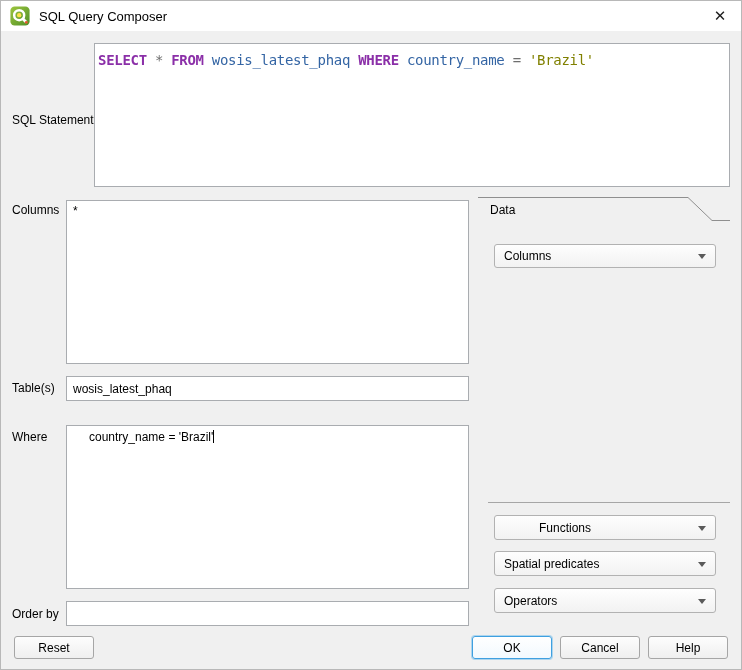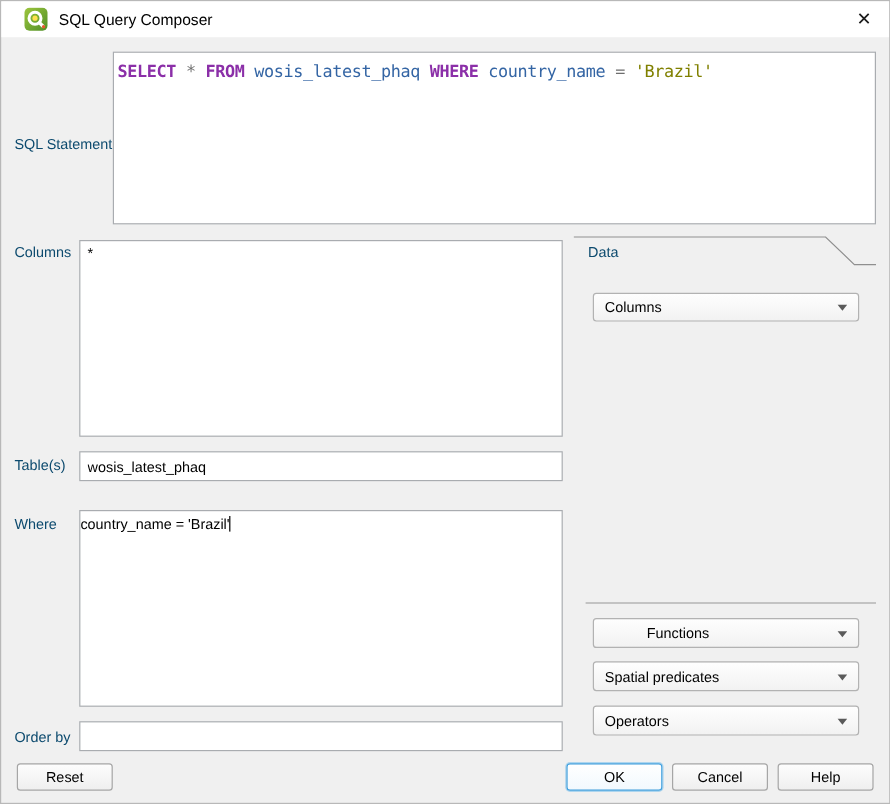--- a/index.html
+++ b/index.html
@@ -10,47 +10,47 @@
     width:742px; height:670px;
     background:#f0f0f0;
     border:1px solid #b8b8b8;
     position:relative;
     overflow:hidden;
   }
 
   .titlebar {
     height:30px; background:#ffffff;
     display:flex; align-items:center;
-    padding:0 6px 0 19px;
+    padding:0 6px 0 9px;
   }
   .titlebar .app-icon { width:20px; height:20px; margin-right:9px; flex:0 0 auto; }
   .titlebar .title { flex:1; font-size:13px; color:#000; }
   .titlebar .close {
     width:30px; height:26px; display:flex; align-items:center; justify-content:center;
     font-size:15px; color:#1a1a1a; cursor:default;
   }
 
   .body { position:relative; width:742px; height:640px; }
 
-  .lbl { position:absolute; font-size:12px; color:#0c4a6e; white-space:nowrap; }
+  .lbl { position:absolute; font-size:12px; color:#000000; white-space:nowrap; }
 
   .editbox {
     position:absolute; background:#ffffff; border:1px solid #a9acb0;
     overflow:hidden;
   }
   .sql-box {
     left:93px; top:12px; width:636px; height:144px;
     font-family:"DejaVu Sans Mono","Liberation Mono",monospace;
     font-size:14px; letter-spacing:-0.3px;
     padding:8px 8px 8px 3px; white-space:pre;
   }
   .tok-keyword { font-weight:bold; }
 
   .columns-box { left:65px; top:169px; width:403px; height:164px; padding:3px 6px; }
-  .where-box   { left:65px; top:394px; width:403px; height:164px; padding:4px 0; }
+  .where-box   { left:65px; top:394px; width:403px; height:164px; padding:4px 22px; }
   .caret { display:inline-block; width:1px; height:13px; background:#000; vertical-align:-2px; }
 
   .text-input {
     position:absolute; height:25px; background:#fff;
     border:1px solid #a9acb0; font-family:"Liberation Sans",sans-serif;
     font-size:12px; padding:0 6px; color:#000; outline:none;
   }
   .tables-input { left:65px; top:345px; width:403px; }
   .order-input  { left:65px; top:570px; width:403px; }
 

